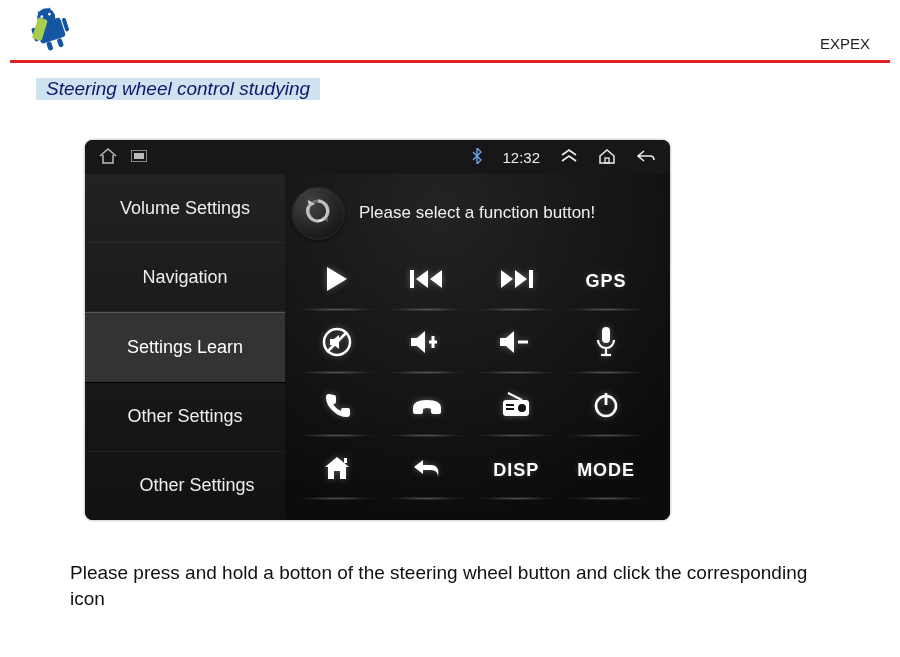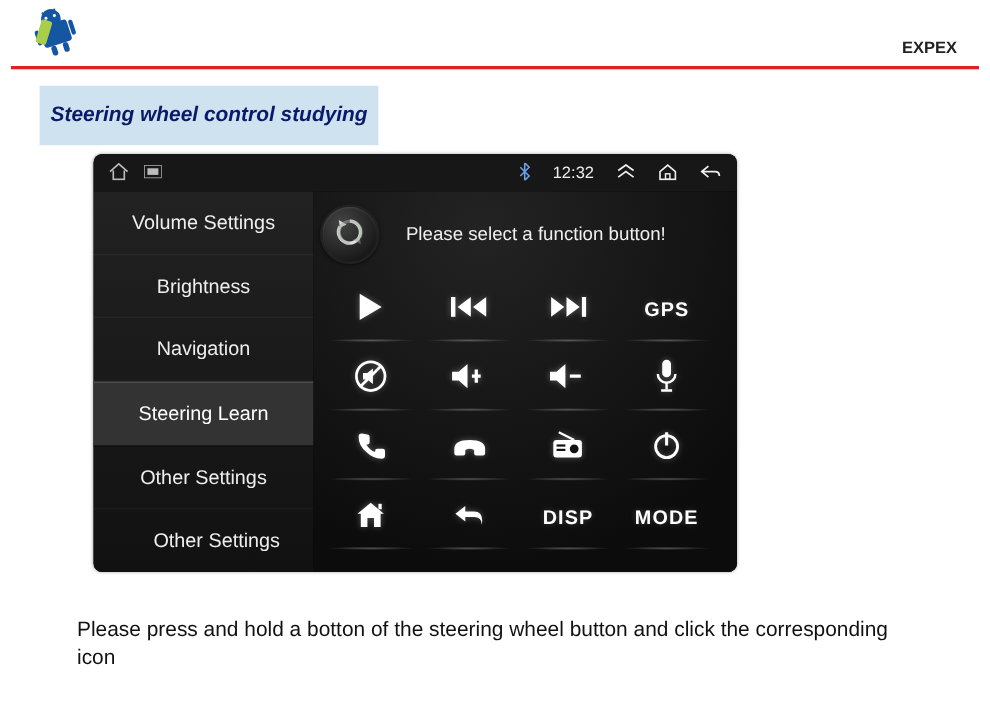--- a/index.html
+++ b/index.html
@@ -18,39 +18,39 @@
   }
   .android-logo {
     position: absolute;
     left: 20px;
     top: 5px;
   }
   .brand {
     position: absolute;
     right: 30px;
     top: 35px;
-    font-weight: bold;
+    font-weight: normal;
     font-size: 15px;
     color: #222;
   }
   .red-rule {
     position: absolute;
     left: 10px;
     right: 10px;
     top: 60px;
     height: 3px;
     background: #d22;
   }
   .section-title {
     position: absolute;
     left: 36px;
     top: 78px;
     background: #cfe2ef;
-    padding: 16px 10px;
-    font-weight: bold;
+    padding: 0 10px;
+    font-weight: normal;
     font-style: italic;
     font-size: 19px;
     color: #0a1a6a;
   }
 
   
   .headunit-wrap {
     position: absolute;
     left: 85px;
     top: 140px;
@@ -109,21 +109,21 @@
     flex: 1;
     background: radial-gradient(circle at 40% 10%, #232323, #0c0c0c 80%);
     display: flex;
     flex-direction: column;
     padding: 12px 8px 12px 0;
     position: relative;
   }
   .mainpanel .toprow {
     display: flex;
     align-items: center;
-    gap: 24px;
+    gap: 14px;
     padding-left: 6px;
   }
   .reset-btn {
     width: 54px;
     height: 54px;
     border-radius: 50%;
     background: radial-gradient(circle at 35% 30%, #444, #0a0a0a);
     display: flex;
     align-items: center;
     justify-content: center;
@@ -247,27 +247,24 @@
       </span>
     </div>
   </div>
 
   <div class="hu-body">
     <div class="sidebar">
       <div class="sidebar-item">
           <span>Volume Settings</span>
         </div>
       <div class="sidebar-item">
-          <span>Brightness</span>
-        </div>
-      <div class="sidebar-item">
           <span>Navigation</span>
         </div>
       <div class="sidebar-item selected">
-          <span>Steering Learn</span>
+          <span>Settings Learn</span>
         </div>
       <div class="sidebar-item">
           <span>Other Settings</span>
         </div>
       <div class="sidebar-item">
           <span>Other Settings</span>
         </div>
     </div>
 
     <div class="mainpanel">

